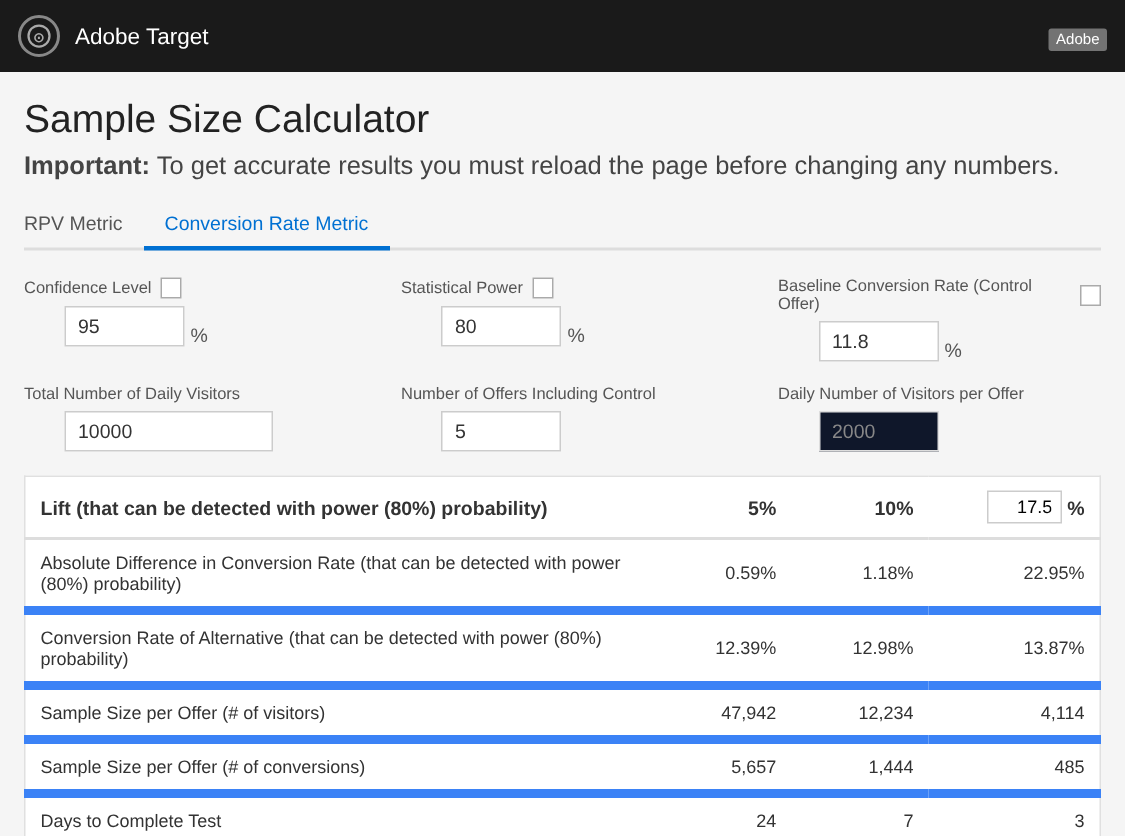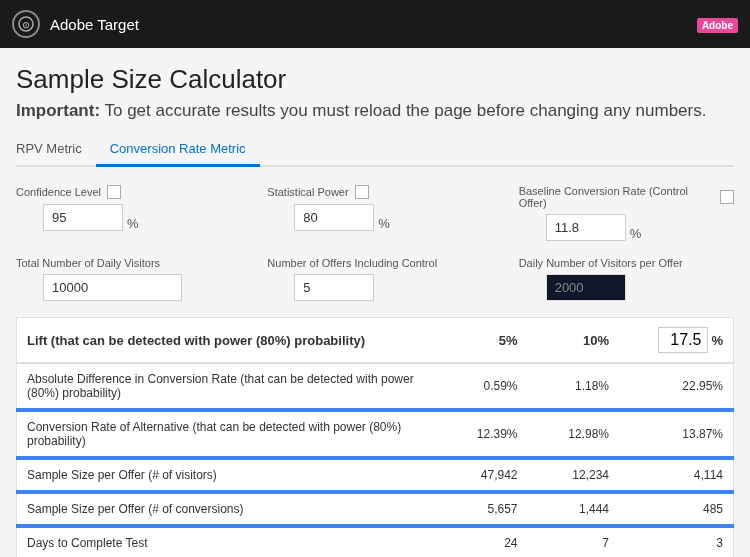--- a/index.html
+++ b/index.html
@@ -37,24 +37,24 @@
       color: #ccc;
       font-size: 11px;
       font-weight: bold;
     }
     .header-title {
       color: #fff;
       font-size: 15px;
       font-weight: 400;
     }
     .adobe-badge {
-      background: #ec4899;
+      background: #737373;
       color: white;
       font-size: 10px;
-      font-weight: bold;
+      font-weight: normal;
       padding: 2px 5px;
       border-radius: 2px;
     }
 
     
     .main {
       padding: 16px 16px 12px 16px;
       background: #f5f5f5;
     }
 
@@ -158,21 +158,21 @@
     .results-table {
       width: 100%;
       border-collapse: collapse;
       margin-top: 4px;
       background: #fff;
       border: 1px solid #e0e0e0;
     }
     .results-table th,
     .results-table td {
       padding: 8px 10px;
-      border-bottom: 4px solid #3b82f6;
+      border-bottom: 6px solid #3b82f6;
       font-size: 12px;
     }
     .results-table th {
       text-align: left;
       font-weight: normal;
     }
     .results-table td {
       text-align: right;
     }
     .results-table td.label-cell {
@@ -191,21 +191,21 @@
     .lift-input-cell {
       display: flex;
       align-items: center;
       justify-content: flex-end;
       gap: 3px;
     }
     .lift-input {
       width: 50px;
       padding: 3px 6px;
       border: 1px solid #ccc;
-      font-size: 16px;
+      font-size: 12px;
       text-align: right;
     }
     .results-table tbody tr:last-child td {
       border-bottom: none;
       text-decoration: underline;
     }
 
     
     .cell-checkbox {
       display: inline-block;

